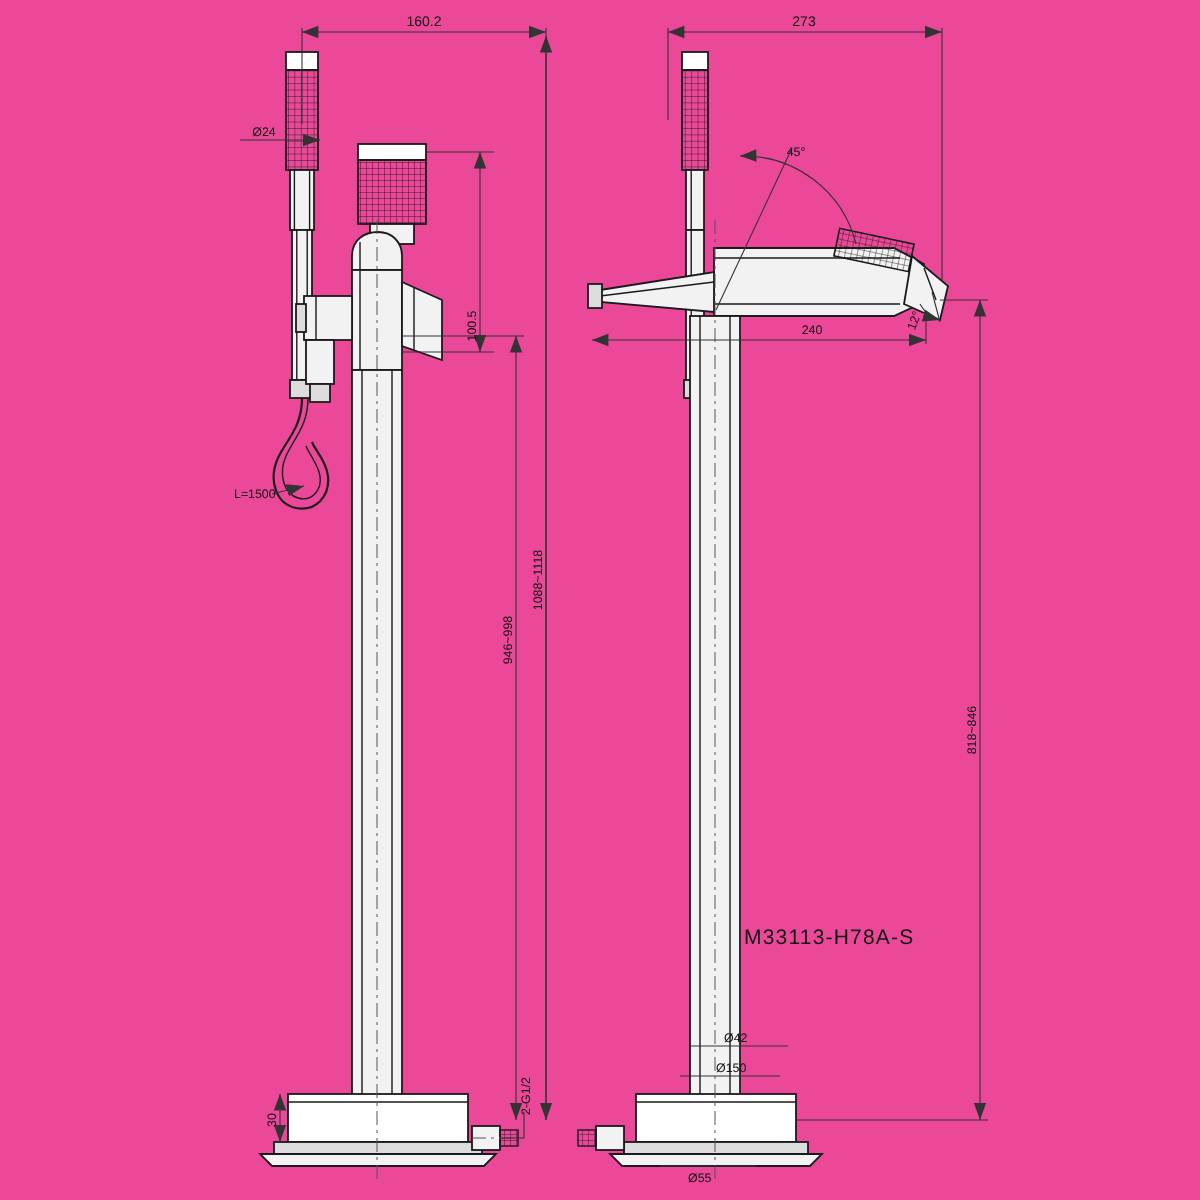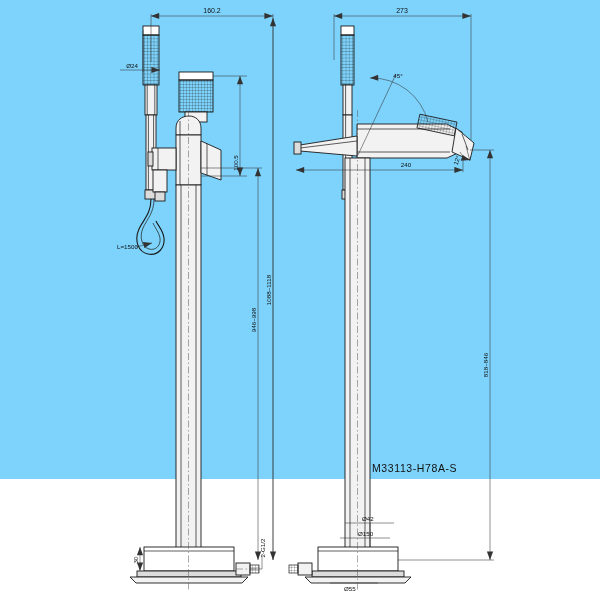--- a/index.html
+++ b/index.html
@@ -1,18 +1,18 @@
 <!DOCTYPE html>
 <html><head>
 <meta charset="utf-8">
 <style>
   html,body{margin:0;padding:0;background:#ffffff;}
   body{width:600px;height:600px;overflow:hidden;
        font-family:"Liberation Sans", sans-serif;}
-  #sheet{position:relative;width:600px;height:479px;background:#7dd3fc;}
+  #sheet{position:relative;width:600px;height:600px;background:#ec4899;}
   svg{display:block;}
   .ln{stroke:#1a1a1a;fill:none;}
   .thin{stroke-width:0.7;}
   .med{stroke-width:1.1;}
   .dim{stroke:#333;stroke-width:0.55;fill:none;}
   .ctr{stroke:#555;stroke-width:0.5;fill:none;stroke-dasharray:7 2.5 1.5 2.5;}
   .fillg{fill:#f2f2f2;stroke:#1a1a1a;stroke-width:0.9;}
   .filld{fill:#dcdcdc;stroke:#1a1a1a;stroke-width:0.9;}
   .fillw{fill:#ffffff;stroke:#1a1a1a;stroke-width:0.9;}
   .hatch{fill:none;stroke:#1a1a1a;stroke-width:0.45;}

